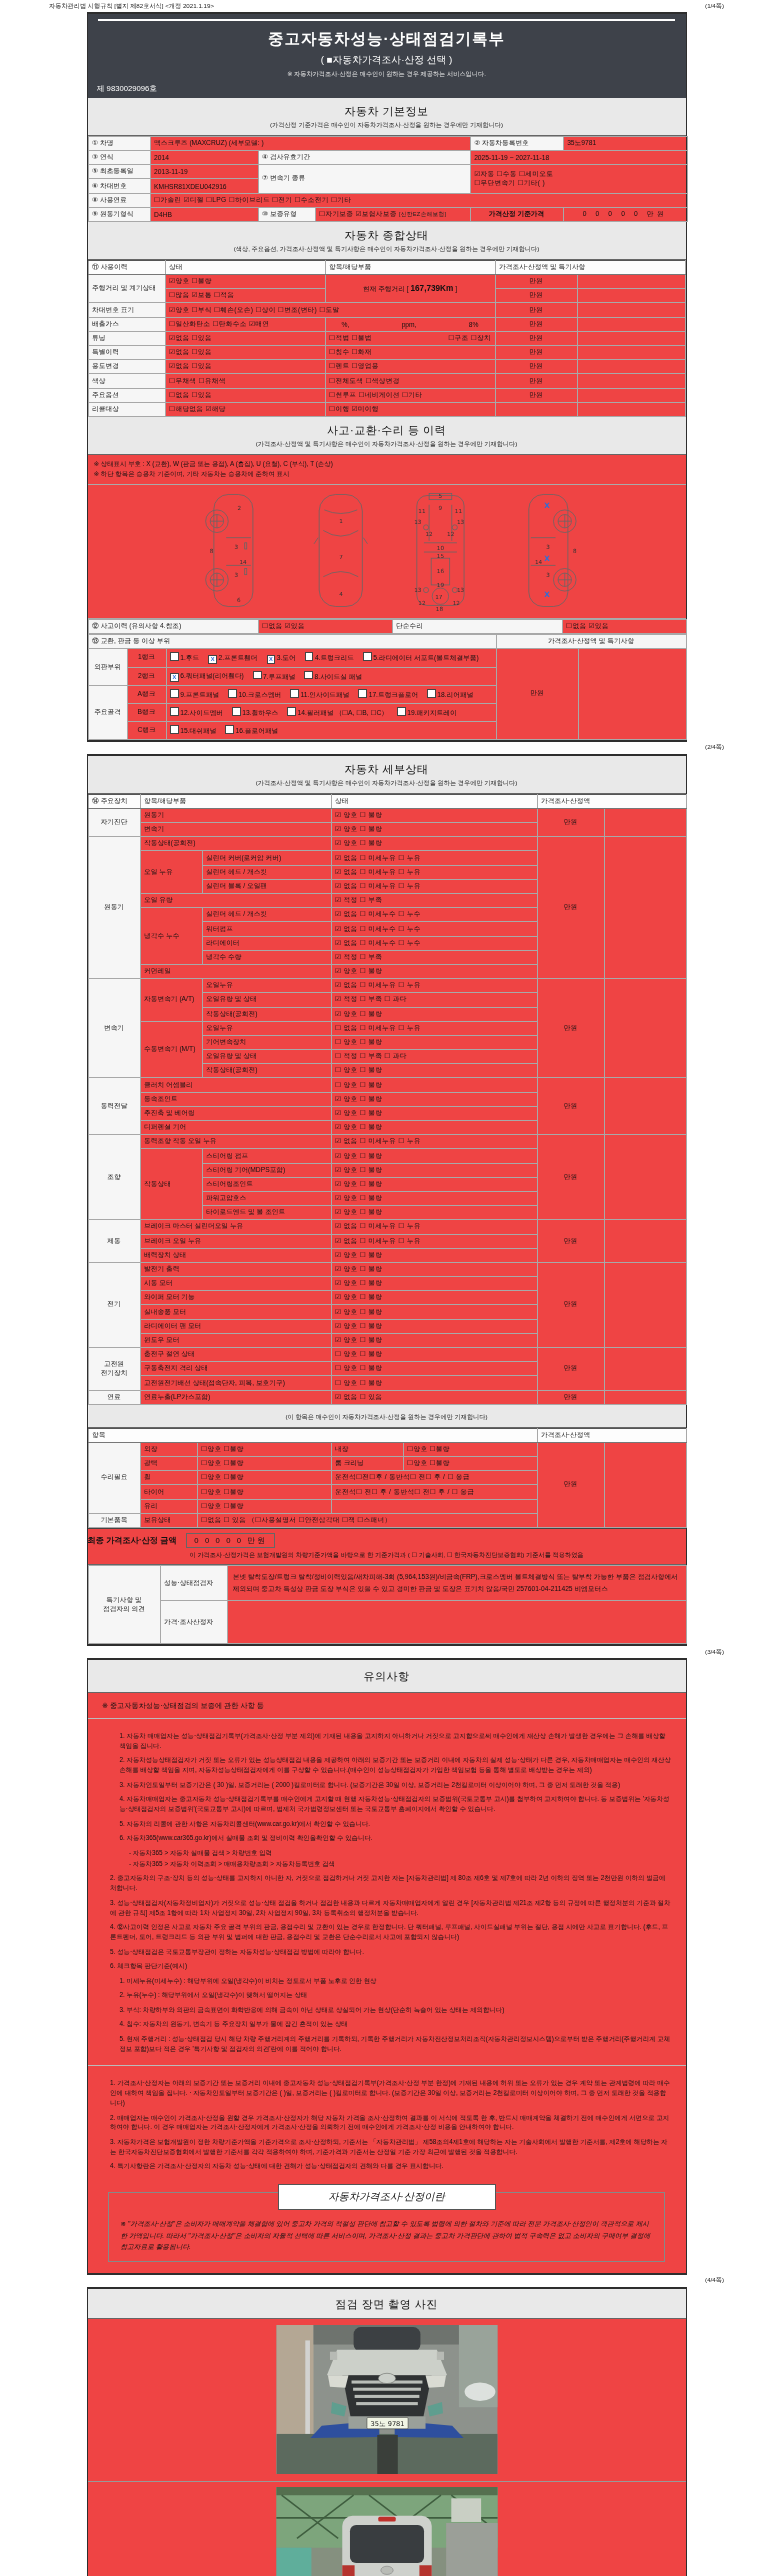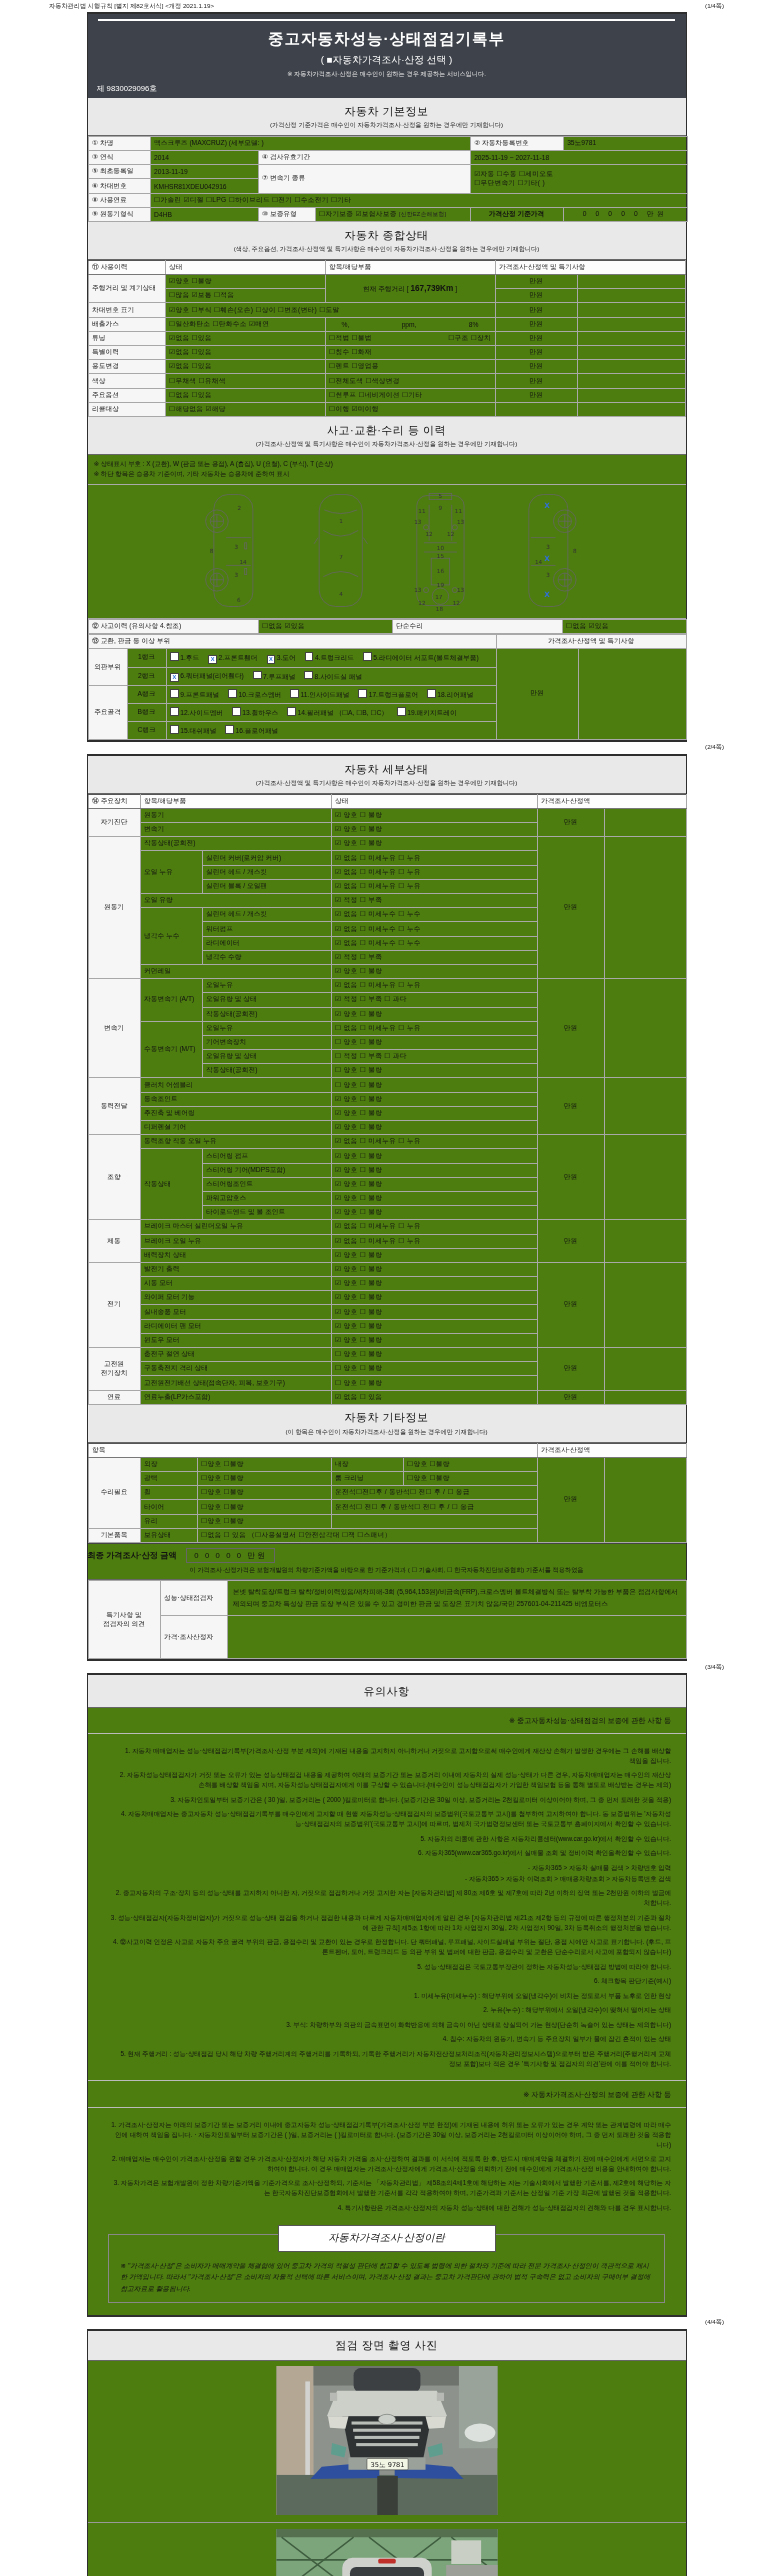--- a/index.html
+++ b/index.html
@@ -2,21 +2,21 @@
 <html style="font-size:8.2px"><head>
 <meta charset="utf-8">
 <style>
   html,body{margin:0;padding:0;background:#fff;color:#111;
     font-family:"Liberation Sans","DejaVu Sans",sans-serif;}
   .canvas{width:773px;margin:0 auto;background:#fff;}
   .meta{width:675px;margin:2.1px auto 1px;display:flex;justify-content:space-between;
     font-size:6.2px;color:#222;}
   .pagemark{width:675px;margin:1.5px auto;text-align:right;font-size:6.2px;color:#222;}
   .b{width:598px;margin:0 auto;border:1px solid #2e2e2e;border-top-width:2.6px;
-    border-bottom-width:2.6px;background:#4d7c0f;}
+    border-bottom-width:2.6px;background:#ef4444;}
   .darkhead{background:#3e424a;color:#fff;text-align:center;position:relative;
     padding:5.2px 9.3px 4.1px;}
   .hd-line{height:2.1px;background:#fff;margin:0 1px 7.2px;}
   .darkhead .t{font-size:15.5px;font-weight:bold;letter-spacing:1px;}
   .darkhead .s{font-size:9.8px;margin-top:4.1px;text-align:center;}
   .darkhead .n{font-size:6.2px;margin-top:3.1px;color:#e8e8e8;}
   .darkhead .docno{text-align:left;font-size:7.7px;margin-top:5.2px;}
   .sh{background:#e9e9e9;border-bottom:0.5px solid #666;text-align:center;padding:5.7px 0 4.6px;}
   .sh .t{font-size:11px;letter-spacing:0.5px;}
   .sh .s{font-size:6.2px;margin-top:2.6px;color:#222;}
@@ -37,21 +37,21 @@
   svg text{font-family:"DejaVu Sans","Liberation Sans",sans-serif;}
   .pi{display:inline-block;margin-right:7.2px;margin-top:1px;margin-bottom:1px;}
   .pbox{display:inline-block;width:6.7px;height:6.7px;border:0.5px solid #444;font-size:5.7px;
     line-height:6.7px;text-align:center;color:#2f6fd8;font-weight:bold;vertical-align:-1px;
     margin-right:1.5px;background:#fff;}
   .finrow{border-top:1px solid #444;padding:4.1px 0 2.1px;text-align:left;font-size:8.2px;
     font-weight:bold;}
   .finrow .box{display:inline-block;border:0.5px solid #666;padding:1.5px 7.2px;margin-left:7.2px;
     font-weight:normal;font-size:7.7px;letter-spacing:2.1px;}
   .finnote{text-align:center;font-size:6.2px;padding:1px 0 4.1px;border-bottom:0.5px solid #666;}
-  .notice-sec{padding:7.2px 14.4px;font-size:6.4px;line-height:1.55;border-bottom:0.5px solid #bbb;text-align:right;}
+  .notice-sec{padding:7.2px 14.4px;font-size:6.4px;line-height:1.55;border-bottom:0.5px solid #bbb;}
   .notice-sec.last{border-bottom:none;}
   .ni{margin:4.6px 0 4.6px 8.2px;}
   .ni.sub{margin-left:17.5px;}
   .ni.subsub{margin-left:27px;margin-top:1px;margin-bottom:1px;}
   .pinfo{margin:9.3px 20.6px 11.3px;border:0.5px solid #888;padding:13.4px 11.3px 8.2px;position:relative;font-style:italic;}
   .pinfo .ttl{width:216px;margin:-23px auto 8.2px;background:#fff;border:0.5px solid #555;
     text-align:center;font-size:10.3px;padding:5.2px 0;}
   .pinfo .bd{font-size:6.7px;line-height:1.7;}
   .photo-cell{padding:5.2px 0;text-align:center;border-bottom:0.5px solid #999;}
   .photo-cell.last{border-bottom:none;}
@@ -645,21 +645,20 @@
             <td class="l c">연료</td>
         <td colspan="2">연료누출(LP가스포함)</td>
             <td class="chk">☑ 없음   ☐ 있음</td>
         <td class="r">만원</td>
             <td></td>
           </tr>
     </tbody>
       </table>
 
     <div class="sh">
-      <div class="t">자동차 기타정보</div>
       <div class="s">(이 항목은 매수인이 자동차가격조사·산정을 원하는 경우에만 기재합니다)</div>
     </div>
     <table class="tb">
       <colgroup>
           <col style="width:52px">
           <col style="width:57px">
           <col style="width:134px">
         <col style="width:72px">
           <col style="width:134px">
           <col style="width:67px">
@@ -755,23 +754,20 @@
       <div class="ni">2. 중고자동차의 구조·장치 등의 성능·상태를 고지하지 아니한 자, 거짓으로 점검하거나 거짓 고지한 자는 [자동차관리법] 제 80조 제6호 및 제7호에 따라 2년 이하의 징역 또는 2천만원 이하의 벌금에 처합니다.</div>
       <div class="ni">3. 성능·상태점검자(자동차정비업자)가 거짓으로 성능·상태 점검을 하거나 점검한 내용과 다르게 자동차매매업자에게 알린 경우 [자동차관리법 제21조 제2항 등의 규정에 따른 행정처분의 기준과 절차에 관한 규칙] 제5조 1항에 따라 1차 사업정지 30일, 2차 사업정지 90일, 3차 등록취소의 행정처분을 받습니다.</div>
       <div class="ni">4. ⑫사고이력 인정은 사고로 자동차 주요 골격 부위의 판금, 용접수리 및 교환이 있는 경우로 한정합니다. 단 쿼터패널, 루프패널, 사이드실패널 부위는 절단, 용접 시에만 사고로 표기합니다. (후드, 프론트펜더, 도어, 트렁크리드 등 외판 부위 및 범퍼에 대한 판금, 용접수리 및 교환은 단순수리로서 사고에 포함되지 않습니다)</div>
       <div class="ni">5. 성능·상태점검은 국토교통부장관이 정하는 자동차성능·상태점검 방법에 따라야 합니다.</div>
       <div class="ni">6. 체크항목 판단기준(예시)</div>
       <div class="ni sub">1. 미세누유(미세누수) : 해당부위에 오일(냉각수)이 비치는 정도로서 부품 노후로 인한 현상</div>
       <div class="ni sub">2. 누유(누수) : 해당부위에서 오일(냉각수)이 맺혀서 떨어지는 상태</div>
       <div class="ni sub">3. 부식: 차량하부와 외판의 금속표면이 화학반응에 의해 금속이 아닌 상태로 상실되어 가는 현상(단순히 녹슬어 있는 상태는 제외합니다)</div>
       <div class="ni sub">4. 침수: 자동차의 원동기, 변속기 등 주요장치 일부가 물에 잠긴 흔적이 있는 상태</div>
       <div class="ni sub">5. 현재 주행거리 : 성능·상태점검 당시 해당 차량 주행거리계의 주행거리를 기록하되, 기록한 주행거리가 자동차전산정보처리조직(자동차관리정보시스템)으로부터 받은 주행거리(주행거리계 교체 정보 포함)보다 적은 경우 '특기사항 및 점검자의 의견'란에 이를 적어야 합니다.</div>
-    </div>
-    <div class="notice-sec">
-      <div style="font-size:7.2px">※ 자동차가격조사·산정의 보증에 관한 사항 등</div>
     </div>
     <div class="notice-sec last">
       <div class="ni">1. 가격조사·산정자는 아래의 보증기간 또는 보증거리 이내에 중고자동차 성능·상태점검기록부(가격조사·산정 부분 한정)에 기재된 내용에 허위 또는 오류가 있는 경우 계약 또는 관계법령에 따라 매수인에 대하여 책임을 집니다. · 자동차인도일부터 보증기간은 (      )일, 보증거리는 (      )킬로미터로 합니다. (보증기간은 30일 이상, 보증거리는 2천킬로미터 이상이어야 하며, 그 중 먼저 도래한 것을 적용합니다)</div>
       <div class="ni">2. 매매업자는 매수인이 가격조사·산정을 원할 경우 가격조사·산정자가 해당 자동차 가격을 조사·산정하여 결과를 이 서식에 적도록 한 후, 반드시 매매계약을 체결하기 전에 매수인에게 서면으로 고지하여야 합니다. 이 경우 매매업자는 가격조사·산정자에게 가격조사·산정을 의뢰하기 전에 매수인에게 가격조사·산정 비용을 안내하여야 합니다.</div>
       <div class="ni">3. 자동차가격은 보험개발원이 정한 차량기준가액을 기준가격으로 조사·산정하되, 기준서는 「자동차관리법」 제58조의4제1호에 해당하는 자는 기술사회에서 발행한 기준서를, 제2호에 해당하는 자는 한국자동차진단보증협회에서 발행한 기준서를 각각 적용하여야 하며, 기준가격과 기준서는 산정일 기준 가장 최근에 발행된 것을 적용합니다.</div>
       <div class="ni">4. 특기사항란은 가격조사·산정자의 자동차 성능·상태에 대한 견해가 성능·상태점검자의 견해와 다를 경우 표시합니다.</div>
     </div>
     <div class="pinfo">
       <div class="ttl">자동차가격조사·산정이란</div>
       <div class="bd">※ "가격조사·산정"은 소비자가 매매계약을 체결함에 있어 중고차 가격의 적절성 판단에 참고할 수 있도록 법령에 의한 절차와 기준에 따라 전문 가격조사·산정인이 객관적으로 제시한 가액입니다. 따라서 "가격조사·산정"은 소비자의 자율적 선택에 따른 서비스이며, 가격조사·산정 결과는 중고차 가격판단에 관하여 법적 구속력은 없고 소비자의 구매여부 결정에 참고자료로 활용됩니다.</div>

